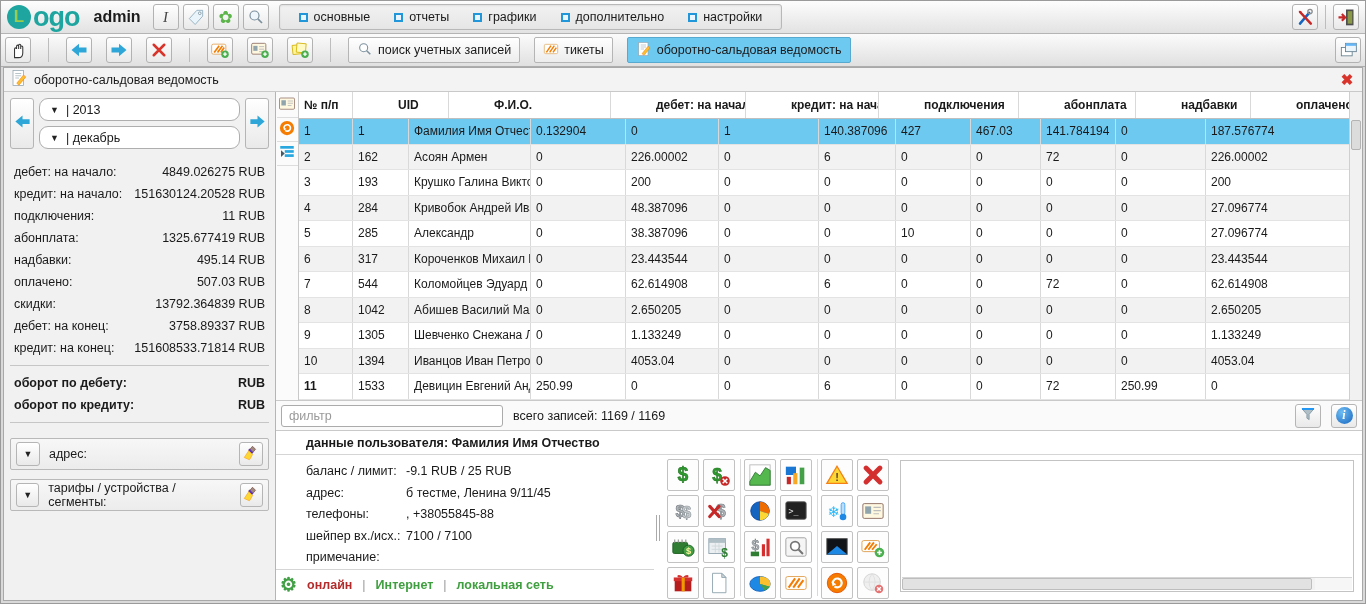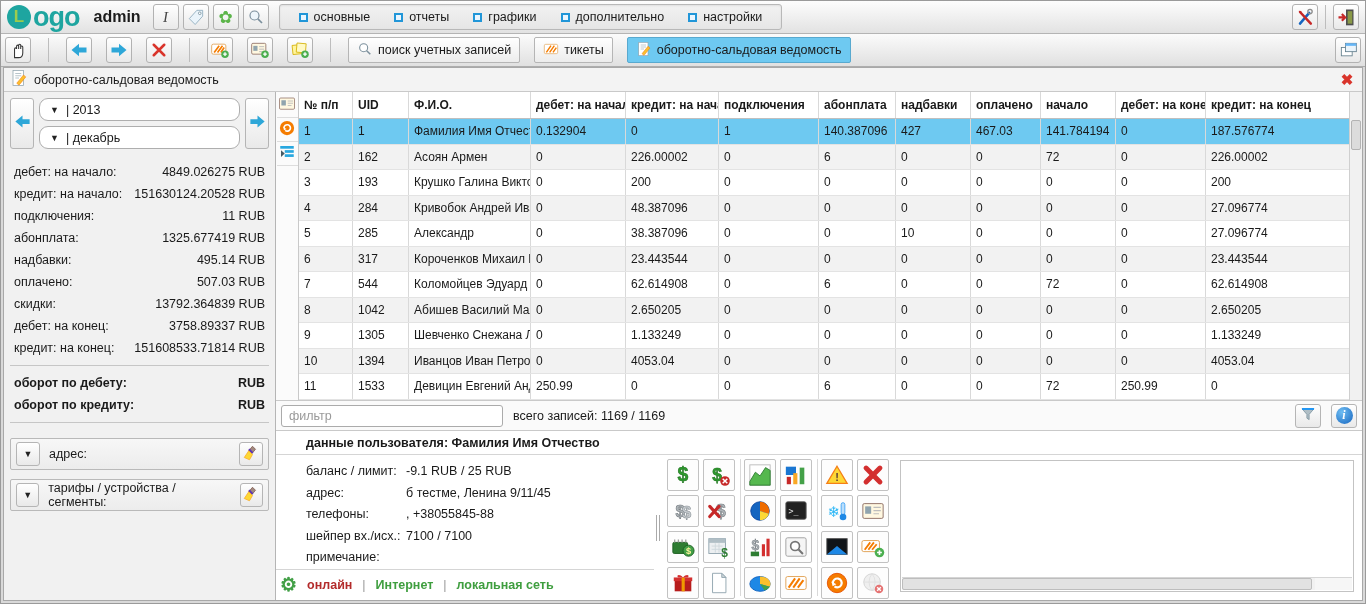--- a/index.html
+++ b/index.html
@@ -63,21 +63,21 @@
               display:flex; align-items:center; justify-content:center; cursor:pointer; }
   .section-bar .broom { margin-left:auto; }
 
   
   .rightpane { flex:1; display:flex; flex-direction:column; min-width:0; }
   .table-zone { display:flex; flex:0 0 309px; min-height:0; border-bottom:1px solid #c9c9c9; }
   .icon-strip { width:23px; flex:0 0 23px; border-right:1px solid #c9c9c9; background:#fbfbfb; display:flex; flex-direction:column; align-items:center; padding-top:2px; }
   .strip-btn { width:21px; height:24px; display:flex; align-items:center; justify-content:center; cursor:pointer; border-bottom:1px solid #ddd; }
   .grid { flex:1; min-width:0; overflow:hidden; font-size:12px; }
   .tr { display:flex; height:25.5px; border-bottom:1px solid #e3e3e3; background:#fff; cursor:pointer; }
-  .tr.head { height:27px; font-weight:bold; background:#fff; border-bottom:1px solid #bfbfbf; cursor:default; }
+  .tr.head { height:27px; font-weight:bold; background:#fff; border-bottom:1px solid #bfbfbf; cursor:default;gap:40px; }
   .tr.alt { background:#f2f2f2; }
   .tr.sel { background:#6ec9f1; }
   .td { flex:0 0 auto; padding:0 5px; display:flex; align-items:center; white-space:nowrap; overflow:hidden; border-right:1px solid #d9d9d9; }
   .td.last { flex:1 1 auto; border-right:none; }
   .vscroll { width:13px; flex:0 0 13px; background:#f1f1f1; border-left:1px solid #cfcfcf; position:relative; }
   .vthumb { position:absolute; top:28px; left:1px; right:1px; height:30px; background:#dcdcdc; border:1px solid #b3b3b3; border-radius:2px; }
 
   .filter-bar { height:30px; flex:0 0 30px; display:flex; align-items:center; gap:10px; padding:0 5px; background:#fafafa; border-bottom:1px solid #c9c9c9; }
   .filter-input { width:222px; height:22px; border:1px solid #ababab; border-radius:3px; padding:0 7px; font-size:12.5px; font-family:inherit; color:#333; }
   .filter-input::placeholder { color:#9a9a9a; }
@@ -581,21 +581,21 @@
                 <div class="td" style="width: 93px;">4053.04</div>
                 <div class="td" style="width: 100px;">0</div>
                 <div class="td" style="width: 77px;">0</div>
                 <div class="td" style="width: 75px;">0</div>
                 <div class="td" style="width: 70px;">0</div>
                 <div class="td" style="width: 75px;">0</div>
                 <div class="td" style="width: 90px;">0</div>
                 <div class="td last">4053.04</div>
               </div>
               <div class="tr ">
-                <div class="td" style="width: 54px;">11</div>
+                <div class="td" style="width: 54px; font-weight: bold;">11</div>
                 <div class="td" style="width: 56px;">1533</div>
                 <div class="td" style="width: 122px;">Девицин Евгений Андре</div>
                 <div class="td" style="width: 95px;">250.99</div>
                 <div class="td" style="width: 93px;">0</div>
                 <div class="td" style="width: 100px;">0</div>
                 <div class="td" style="width: 77px;">6</div>
                 <div class="td" style="width: 75px;">0</div>
                 <div class="td" style="width: 70px;">0</div>
                 <div class="td" style="width: 75px;">72</div>
                 <div class="td" style="width: 90px;">250.99</div>

